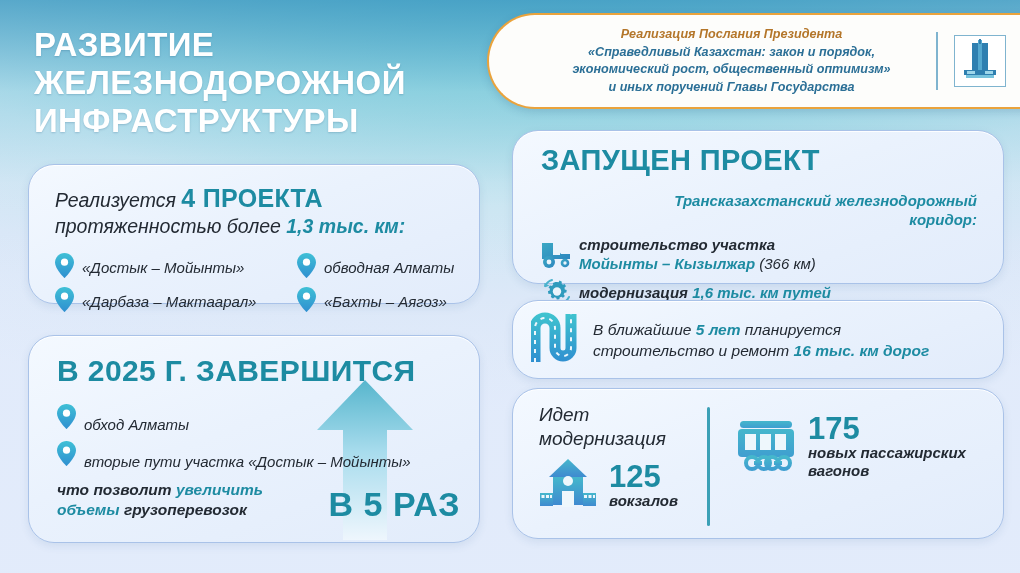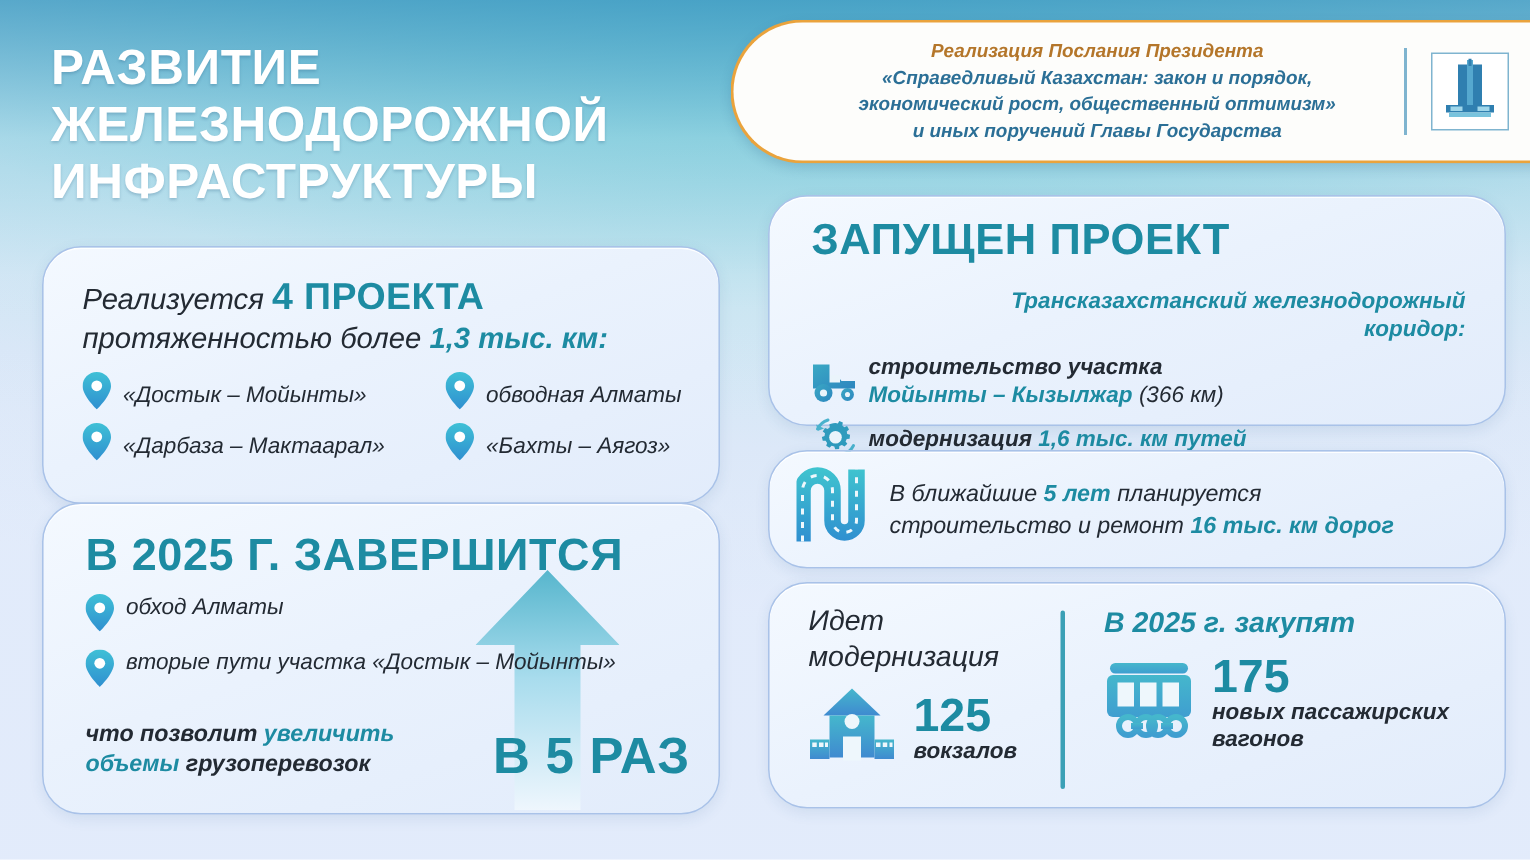--- a/index.html
+++ b/index.html
@@ -74,37 +74,37 @@
 
   
   .card {
     position: absolute;
     border-radius: 26px;
     border: 1.3px solid #a9c2e8;
     background: linear-gradient(160deg, #f4f9ff 0%, #eaf2fd 45%, #e2ecfb 100%);
     box-shadow: 0 3px 9px rgba(40,90,140,0.10), inset 0 1px 0 rgba(255,255,255,0.9);
   }
 
-  #card-projects { left: 28px; top: 164px; width: 452px; height: 172px; }
+  #card-projects { left: 28px; top: 164px; width: 452px; height: 140px; }
   #card-2025     { left: 28px; top: 335px; width: 452px; height: 208px; overflow: hidden; }
   #card-launched { left: 512px; top: 130px; width: 492px; height: 154px; }
   #card-roads    { left: 512px; top: 300px; width: 492px; height: 79px; }
   #card-bottom   { left: 512px; top: 388px; width: 492px; height: 151px; }
 
   
   .p-head {
     margin: 20px 0 0 26px;
     font-style: italic; font-size: 19.5px; color: #232a33;
     line-height: 26px;
   }
   .p-head .big { font-weight: bold; font-size: 25px; color: #1d8ba2; font-style: normal; letter-spacing: 0.3px; }
   .p-head .acc { font-weight: bold; color: #1d8ba2; }
 
   .pins { margin: 9px 0 0 26px; }
-  .pin-row { display: flex; align-items: flex-start; height: 34px; }
+  .pin-row { display: flex; align-items: flex-end; height: 34px; }
   .pin-item { display: flex; align-items: center; }
   .pin-item.c1 { width: 242px; }
   .pin-label {
     font-style: italic; font-size: 15px; color: #232a33; margin-left: 8px;
     white-space: nowrap;
   }
 
   
   .arrow-wrap { position: absolute; left: 288px; top: 44px; width: 96px; height: 160px; }
   .c2-title {
@@ -405,21 +405,20 @@
           </svg>
         </span>
         <span>
           <span class="stat-num" style="display:block">125</span>
           <span class="stat-lbl">вокзалов</span>
         </span>
       </div>
     </div>
     <div class="bt-divider"></div>
     <div class="bt-right">
-      <div class="hd">В 2025 г. закупят</div>
       <div class="stat">
         <span class="stat-ico">
           <svg width="60" height="52" viewBox="0 0 60 52">
             <defs>
                 <linearGradient id="wg" x1="0" y1="0" x2="0" y2="1">
                   <stop offset="0" stop-color="#45b7cc"></stop>
                   <stop offset="1" stop-color="#3f9ed0"></stop>
                 </linearGradient>
               </defs>
             <rect x="4" y="2" width="52" height="7" rx="3.5" fill="url(#wg)"></rect>

